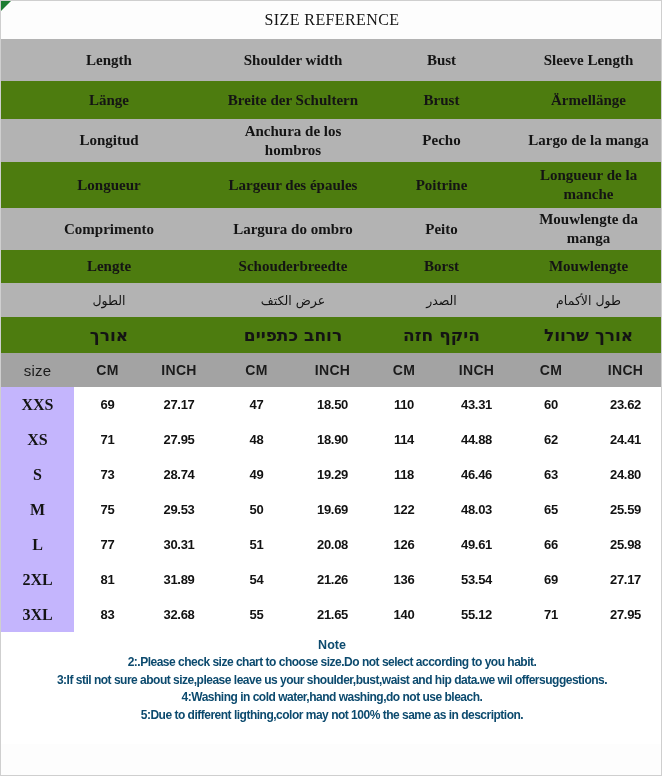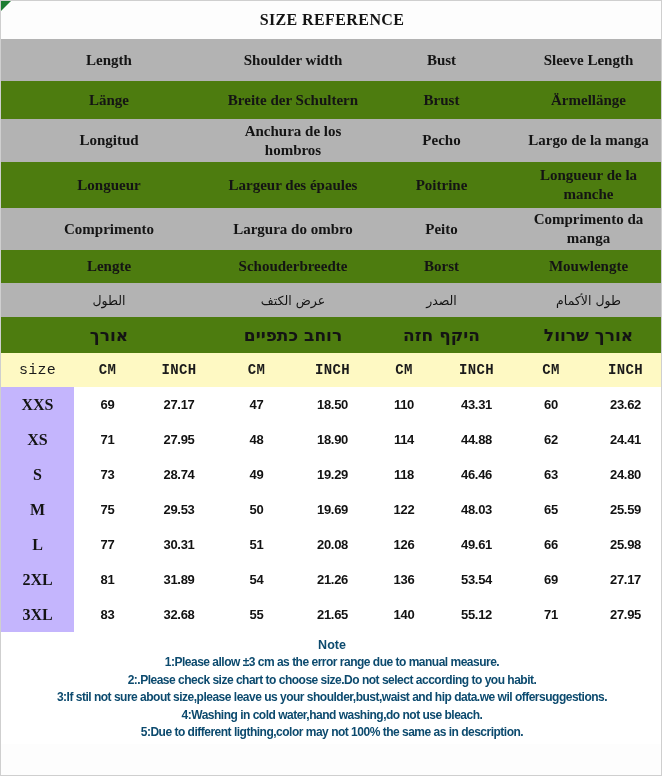--- a/index.html
+++ b/index.html
@@ -37,34 +37,34 @@
 
   
   .r-title{height:38px}
   .r-en{height:42px}.r-de{height:38px}.r-es{height:43px}.r-fr{height:46px}
   .r-pt{height:42px}.r-nl{height:33px}.r-ar{height:34px}.r-he{height:36px}
   .r-sizehead{height:34px}
   .r-data{height:35px}
 
   .r-title td{
     background:#fdfdfd;
-    font-weight:bold;font-size:16px;letter-spacing:0.4px;color:#141414;
+    font-weight:normal;font-size:16px;letter-spacing:0.4px;color:#141414;
   }
   .lang-cell{
     font-weight:bold;font-size:15px;color:#141414;line-height:19px;margin-left:32px;
   }
   .r-ar .lang-cell{
     font-family:"DejaVu Sans", sans-serif;font-size:12.5px;font-weight:400;
   }
   .r-he .lang-cell{
     font-family:"DejaVu Sans", sans-serif;font-size:17px;font-weight:700;
   }
   .r-sizehead th{
-    background:#fef9c3;
-    font-family:Liberation Mono, monospace;
+    background:#a3a3a3;
+    font-family:Liberation Sans, sans-serif;
     font-weight:600;font-size:14px;color:#1b1b1b;letter-spacing:0.3px;
   }
   .r-sizehead th.size-head{font-size:15px;font-weight:500;letter-spacing:0.2px;}
   .r-data td{background:#ffffff;}
   .r-data td.size-label{
     background:#c4b5fd;
     font-weight:bold;font-size:16px;color:#141414;
   }
   .r-data td.val{
     font-family:"Liberation Sans", sans-serif;
@@ -133,21 +133,21 @@
       <td colspan="3" class="lang-cell">Longueur</td>
       <td colspan="2" class="lang-cell">Largeur des épaules</td>
       <td colspan="2" class="lang-cell">Poitrine</td>
       <td colspan="2" class="lang-cell">Longueur de la manche</td>
     </tr>
 
     <tr class="r-pt shade-gray">
       <td colspan="3" class="lang-cell">Comprimento</td>
       <td colspan="2" class="lang-cell">Largura do ombro</td>
       <td colspan="2" class="lang-cell">Peito</td>
-      <td colspan="2" class="lang-cell">Comprimento da manga</td>
+      <td colspan="2" class="lang-cell">Mouwlengte da manga</td>
     </tr>
 
     <tr class="r-nl shade-light">
       <td colspan="3" class="lang-cell">Lengte</td>
       <td colspan="2" class="lang-cell">Schouderbreedte</td>
       <td colspan="2" class="lang-cell">Borst</td>
       <td colspan="2" class="lang-cell">Mouwlengte</td>
     </tr>
 
     <tr class="r-ar shade-gray">
@@ -258,19 +258,18 @@
       <td class="val">140</td>
       <td class="val">55.12</td>
       <td class="val">71</td>
       <td class="val">27.95</td>
     </tr>
   </tbody>
     </table>
 
   <div class="note">
     <div class="note-heading">Note</div>
-    <div class="note-line">1:Please allow ±3 cm as the error range due to manual measure.</div>
     <div class="note-line">2:.Please check size chart to choose size.Do not select according to you habit.</div>
     <div class="note-line">3:If stil not sure about size,please leave us your shoulder,bust,waist and hip data.we wil offersuggestions.</div>
     <div class="note-line">4:Washing in cold water,hand washing,do not use bleach.</div>
     <div class="note-line">5:Due to different ligthing,color may not 100% the same as in description.</div>
   </div>
 </div>
 
 </body></html>

